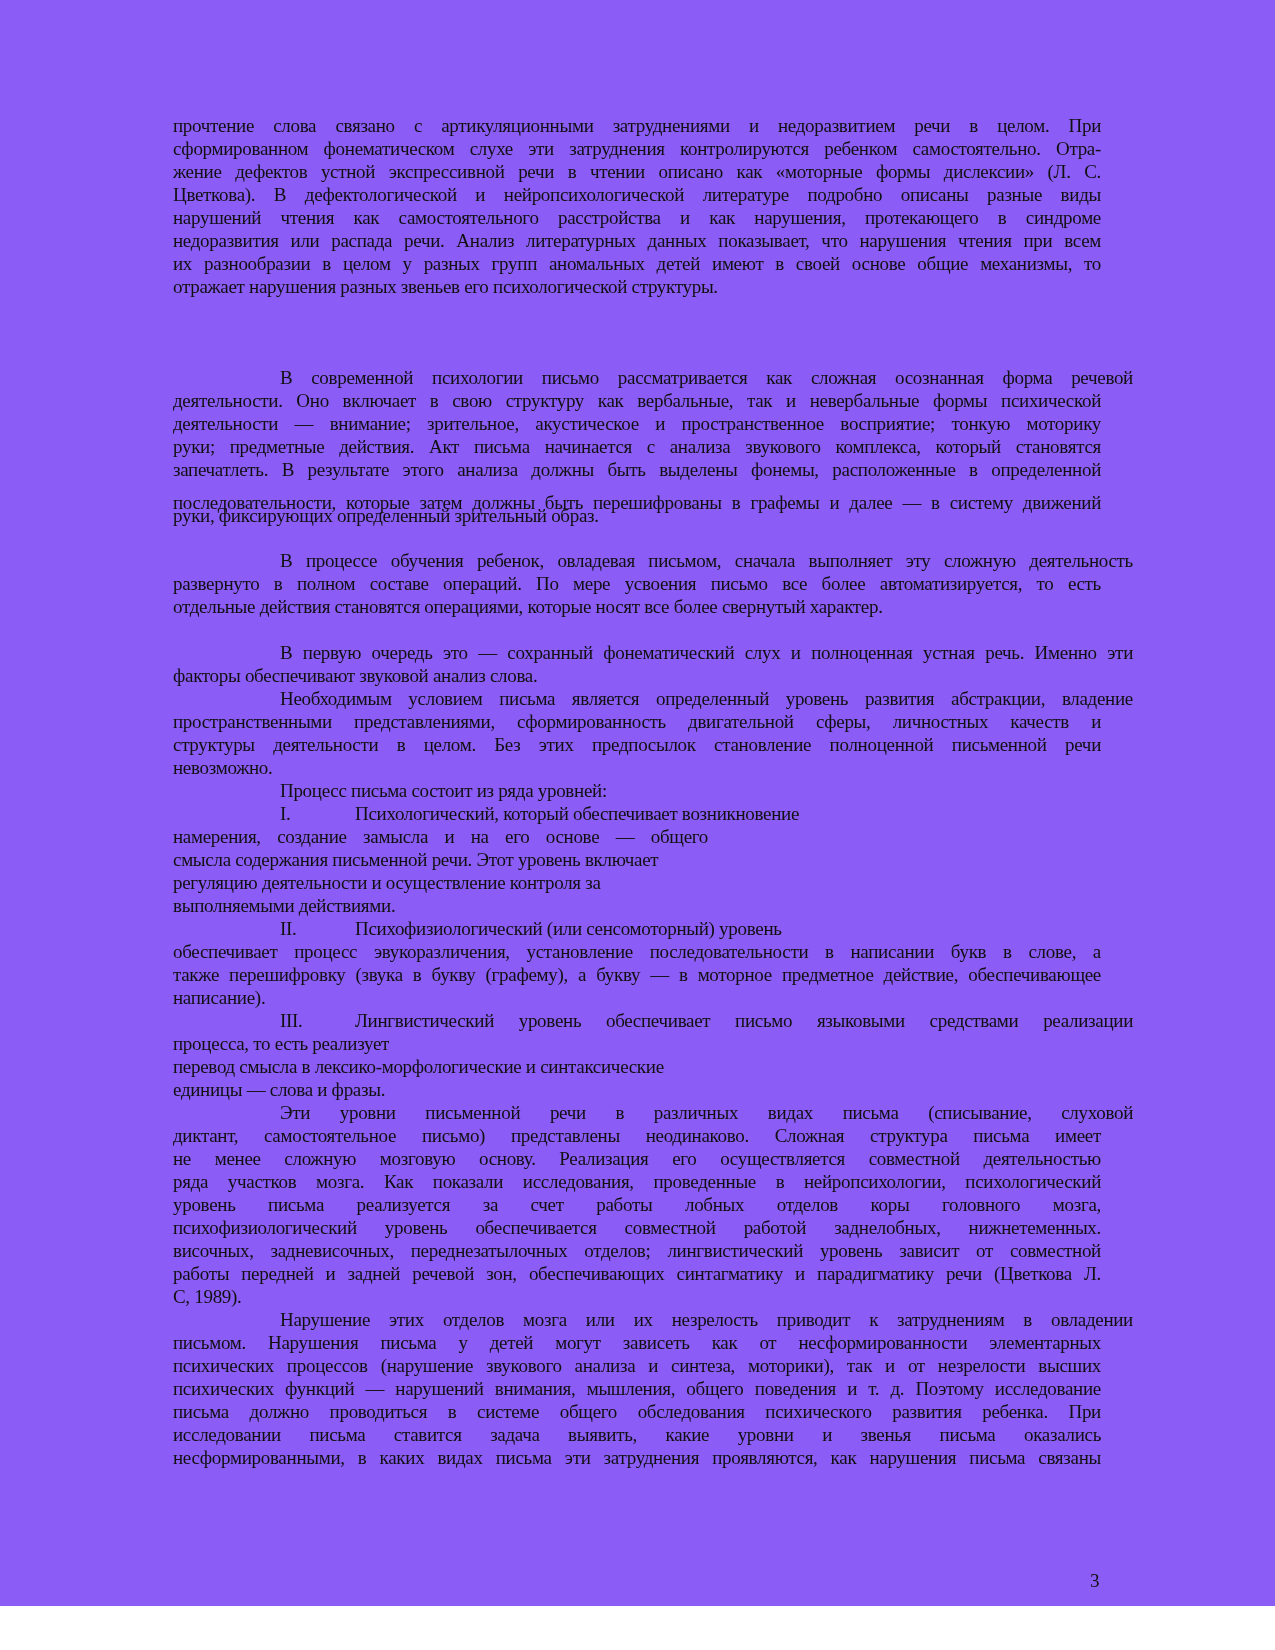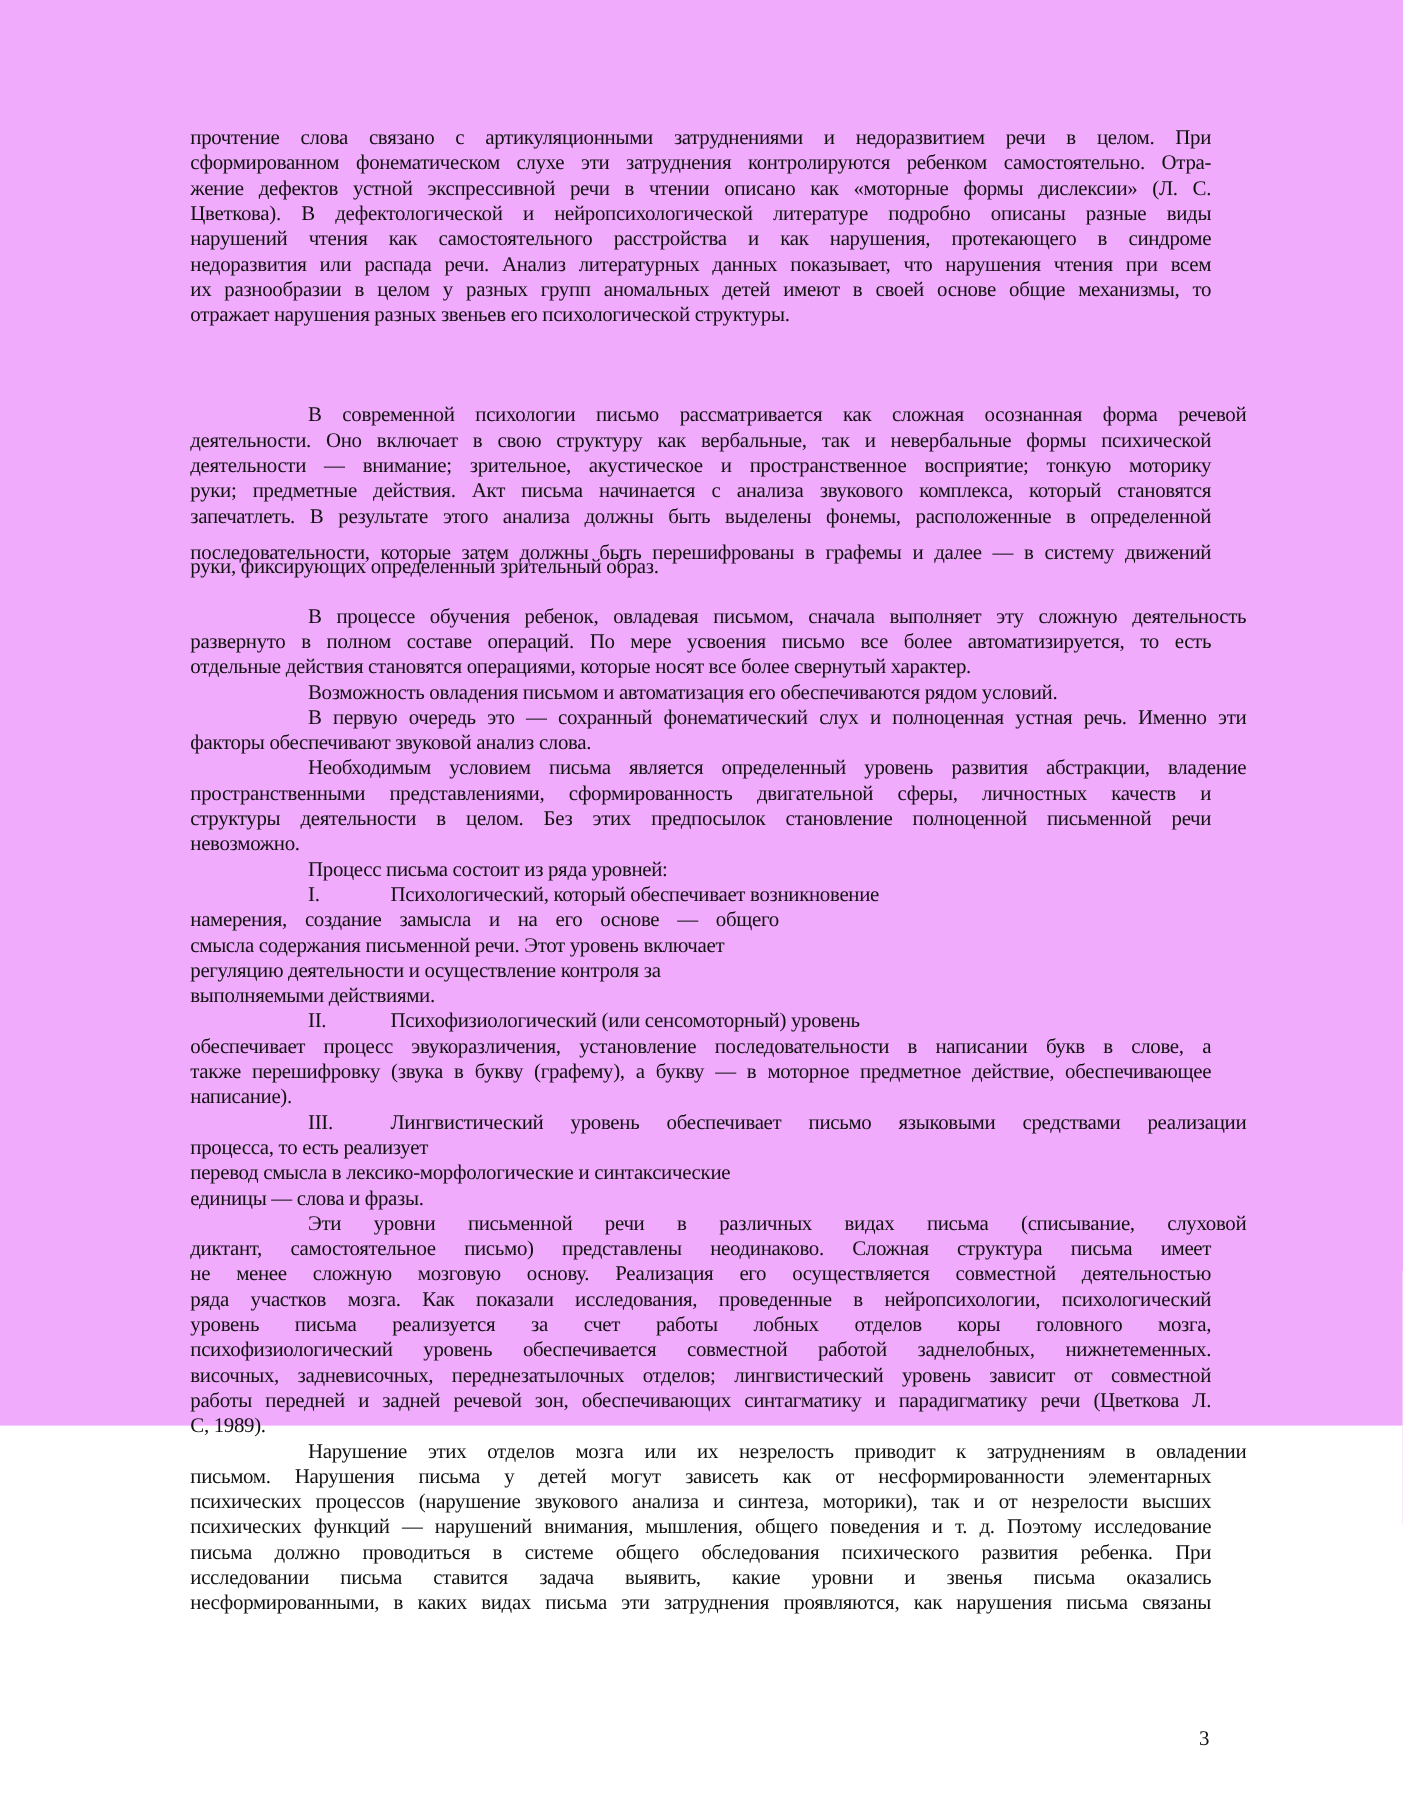--- a/index.html
+++ b/index.html
@@ -1,17 +1,17 @@
 <!DOCTYPE html>
 <html><head>
 <meta charset="utf-8">
 <style>
   html, body { margin: 0; padding: 0; background: #ffffff; }
   body { width: 1275px; height: 1650px; position: relative; overflow: hidden; }
-  .page { position: absolute; left: 0; top: 0; width: 1275px; height: 1296px; background: #f0abfc; }
+  .page { position: absolute; left: 0; top: 0; width: 1275px; height: 1606px; background: #8b5cf6; }
   .ln {
     position: absolute;
     left: 173px;
     width: 928px;
     font-family: "Liberation Serif", serif;
     font-size: 19px;
     line-height: 23px;
     color: #111;
     white-space: nowrap;
     text-align: justify;
@@ -65,21 +65,20 @@
     <div class="ln" style="top:491px">последовательности, которые затем должны быть перешифрованы в графемы и далее — в систему движений</div>
     <div class="ln short" style="top:504px">руки, фиксирующих определенный зрительный образ.</div>
   </div>
 
   <div>
     <div class="ln ind" style="top:549px">В процессе обучения ребенок, овладевая письмом, сначала выполняет эту сложную деятельность</div>
     <div class="ln" style="top:572px">развернуто в полном составе операций. По мере усвоения письмо все более автоматизируется, то есть</div>
     <div class="ln short" style="top:595px">отдельные действия становятся операциями, которые носят все более свернутый характер.</div>
   </div>
 
-  <div class="ln ind short" style="top:618px">Возможность овладения письмом и автоматизация его обеспечиваются рядом условий.</div>
 
   <div>
     <div class="ln ind" style="top:641px">В первую очередь это — сохранный фонематический слух и полноценная устная речь. Именно эти</div>
     <div class="ln short" style="top:664px">факторы обеспечивают звуковой анализ слова.</div>
   </div>
 
   <div>
     <div class="ln ind" style="top:687px">Необходимым условием письма является определенный уровень развития абстракции, владение</div>
     <div class="ln" style="top:710px">пространственными представлениями, сформированность двигательной сферы, личностных качеств и</div>
     <div class="ln" style="top:733px">структуры деятельности в целом. Без этих предпосылок становление полноценной письменной речи</div>

